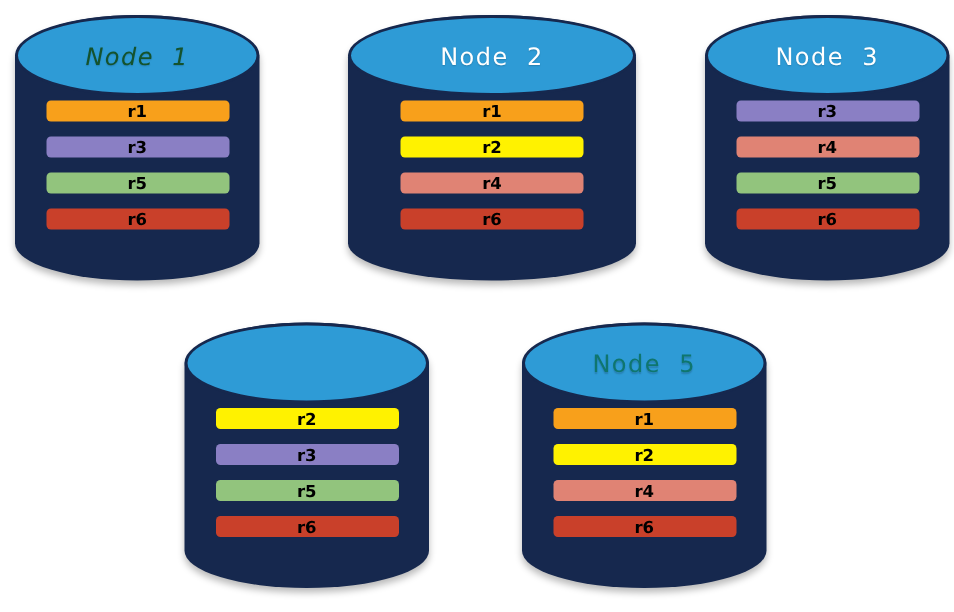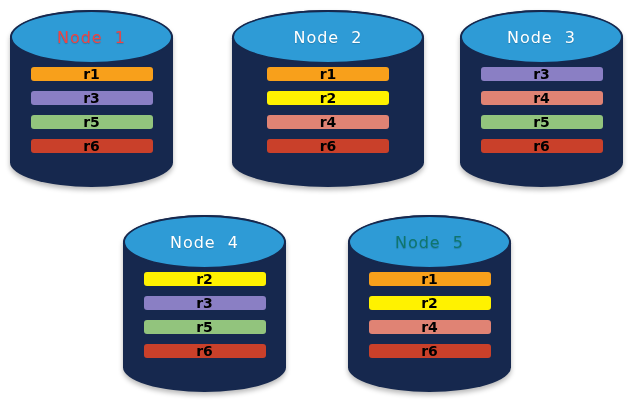--- a/index.html
+++ b/index.html
@@ -70,34 +70,34 @@
   .replica {
     position: relative;
     height: 14px;
     border-radius: 3px;
     display: flex;
     align-items: center;
     justify-content: center;
     box-sizing: border-box;
   }
   .replica-label {
-    font-size: 14px;
+    font-size: 11px;
     font-weight: bold;
     color: #000000;
     line-height: 1;
   }
 </style>
 </head>
 <body>
 
 <div id="canvas" style="background: rgb(255, 255, 255);">
     <div class="node" style="left: 10px; top: 10px; width: 163px; height: 177px;">
       <div class="node-body" style="background: rgb(22, 40, 78);"></div>
       <div class="node-top" style="background: rgb(46, 155, 214); border-color: rgb(22, 40, 78);"></div>
-      <div class="node-title" style="color: #ef4444;">Node  1</div>
+      <div class="node-title" style="color: #14532d; font-style: italic;">Node  1</div>
       <div class="replica-stack">
         <div class="replica" style="background: rgb(248, 160, 27); width: 122px;">
           <span class="replica-label">r1</span>
         </div>
         <div class="replica" style="background: rgb(138, 127, 196); width: 122px;">
           <span class="replica-label">r3</span>
         </div>
         <div class="replica" style="background: rgb(146, 196, 125); width: 122px;">
           <span class="replica-label">r5</span>
         </div>
@@ -118,21 +118,21 @@
           <span class="replica-label">r2</span>
         </div>
         <div class="replica" style="background: rgb(224, 131, 116); width: 122px;">
           <span class="replica-label">r4</span>
         </div>
         <div class="replica" style="background: rgb(201, 64, 42); width: 122px;">
           <span class="replica-label">r6</span>
         </div>
       </div>
     </div>
-    <div class="node" style="left: 460px; top: 10px; width: 163px; height: 177px;">
+    <div class="node" style="left: 470px; top: 10px; width: 163px; height: 177px;">
       <div class="node-body" style="background: rgb(22, 40, 78);"></div>
       <div class="node-top" style="background: rgb(46, 155, 214); border-color: rgb(22, 40, 78);"></div>
       <div class="node-title" style="color: rgb(255, 255, 255);">Node  3</div>
       <div class="replica-stack">
         <div class="replica" style="background: rgb(138, 127, 196); width: 122px;">
           <span class="replica-label">r3</span>
         </div>
         <div class="replica" style="background: rgb(224, 131, 116); width: 122px;">
           <span class="replica-label">r4</span>
         </div>
@@ -140,21 +140,20 @@
           <span class="replica-label">r5</span>
         </div>
         <div class="replica" style="background: rgb(201, 64, 42); width: 122px;">
           <span class="replica-label">r6</span>
         </div>
       </div>
     </div>
     <div class="node" style="left: 123px; top: 215px; width: 163px; height: 177px;">
       <div class="node-body" style="background: rgb(22, 40, 78);"></div>
       <div class="node-top" style="background: rgb(46, 155, 214); border-color: rgb(22, 40, 78);"></div>
-      <div class="node-title" style="color: rgb(255, 255, 255);">Node  4</div>
       <div class="replica-stack">
         <div class="replica" style="background: rgb(255, 242, 0); width: 122px;">
           <span class="replica-label">r2</span>
         </div>
         <div class="replica" style="background: rgb(138, 127, 196); width: 122px;">
           <span class="replica-label">r3</span>
         </div>
         <div class="replica" style="background: rgb(146, 196, 125); width: 122px;">
           <span class="replica-label">r5</span>
         </div>

